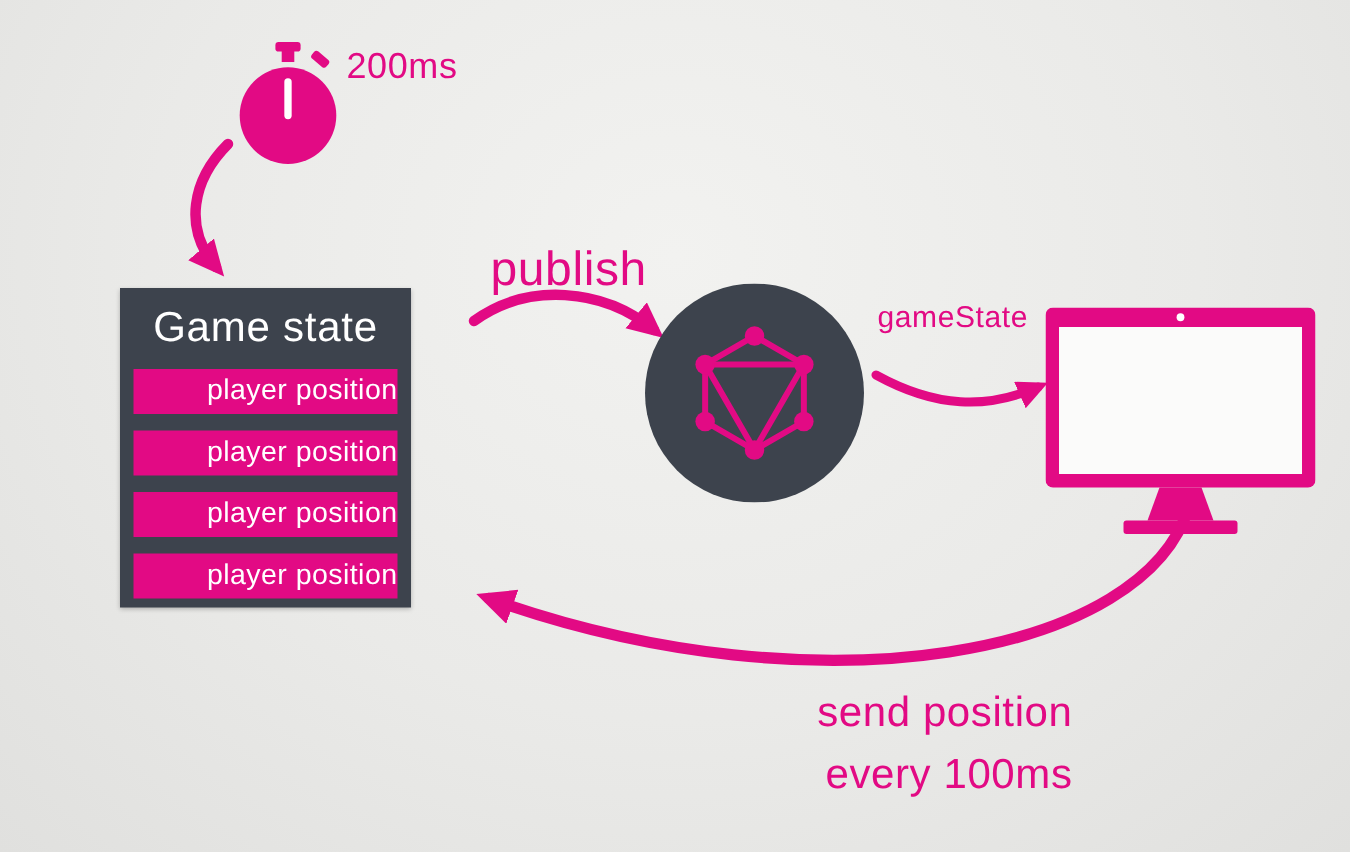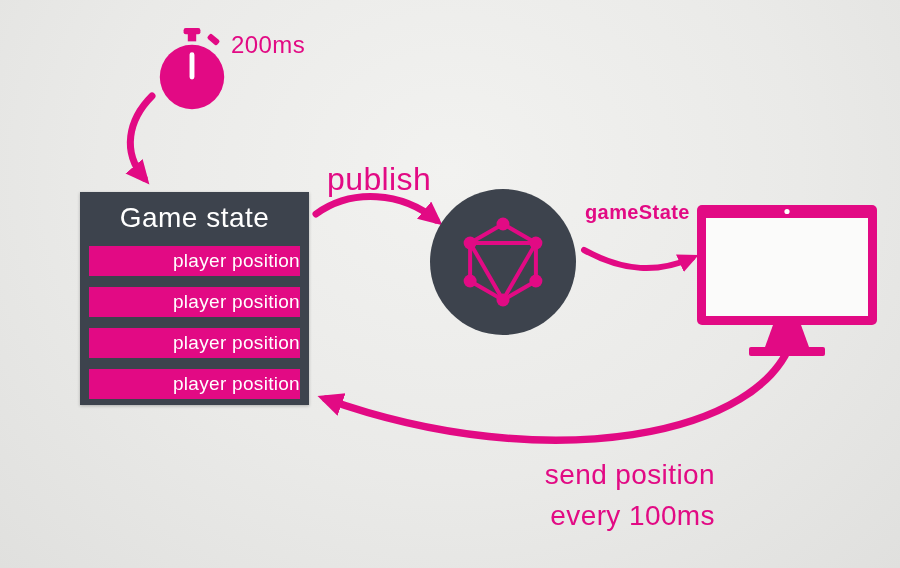--- a/index.html
+++ b/index.html
@@ -38,32 +38,32 @@
   .accent-stroke { stroke: var(--accent); fill: none; }
   .label {
     color: var(--accent);
     font-weight: 300;
     letter-spacing: 0.4px;
     white-space: nowrap;
   }
   .lbl-200ms   { left: 231px; top: 31px;  font-size: 24px; }
   .lbl-trigger { left: 14px;  top: 106px; font-size: 31px; }
   .lbl-publish { left: 327px; top: 161px; font-size: 32px; }
-  .lbl-gamestate { left: 585px; top: 201px; font-size: 20px; font-weight: bold; }
+  .lbl-gamestate { left: 585px; top: 201px; font-size: 20px; }
   .return-label {
     left: 395px; width: 320px;
     text-align: right;
     font-size: 28px;
   }
   .return-line1 { top: 459px; }
   .return-line2 { top: 500px; }
 
   .game-state-box {
     left: 80px; top: 192px;
-    width: 229px; height: 213px;
+    width: 194px; height: 213px;
     background: var(--dark);
     box-shadow: 0 1px 3px rgba(0,0,0,0.25);
   }
   .game-state-title {
     color: var(--white);
     font-size: 28px;
     font-weight: 300;
     letter-spacing: 0.5px;
     text-align: center;
     line-height: 52px;

